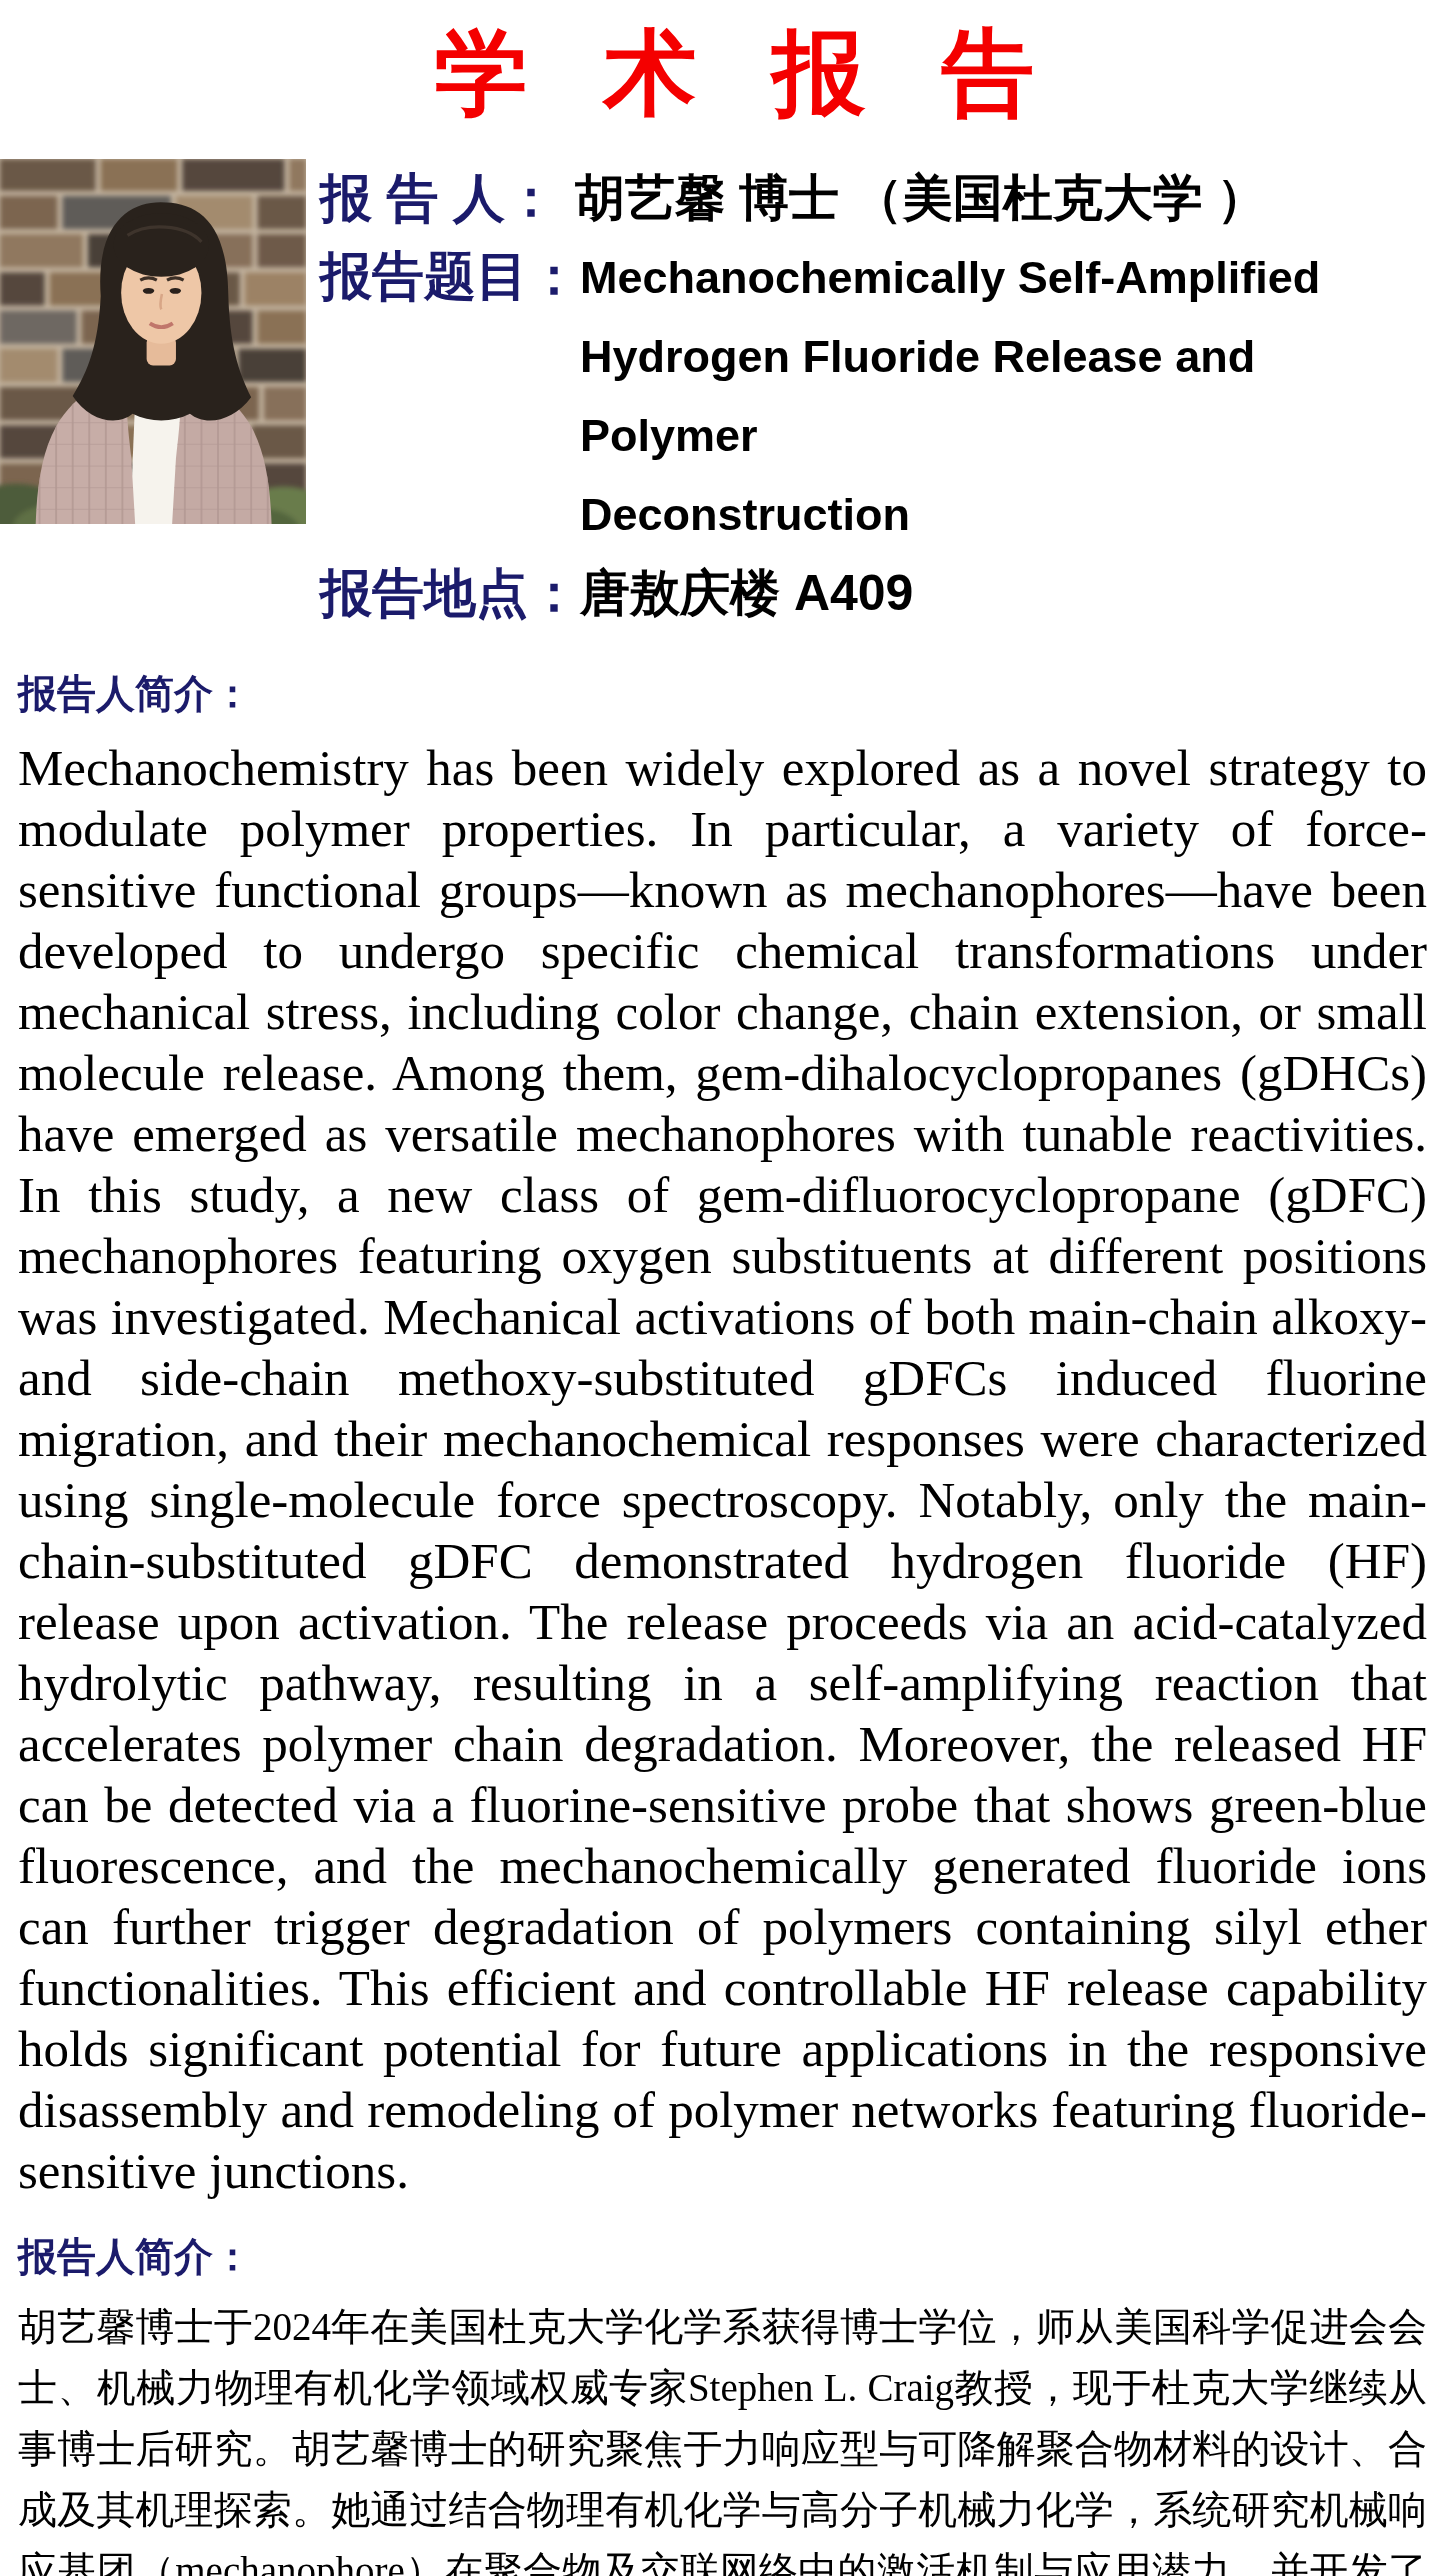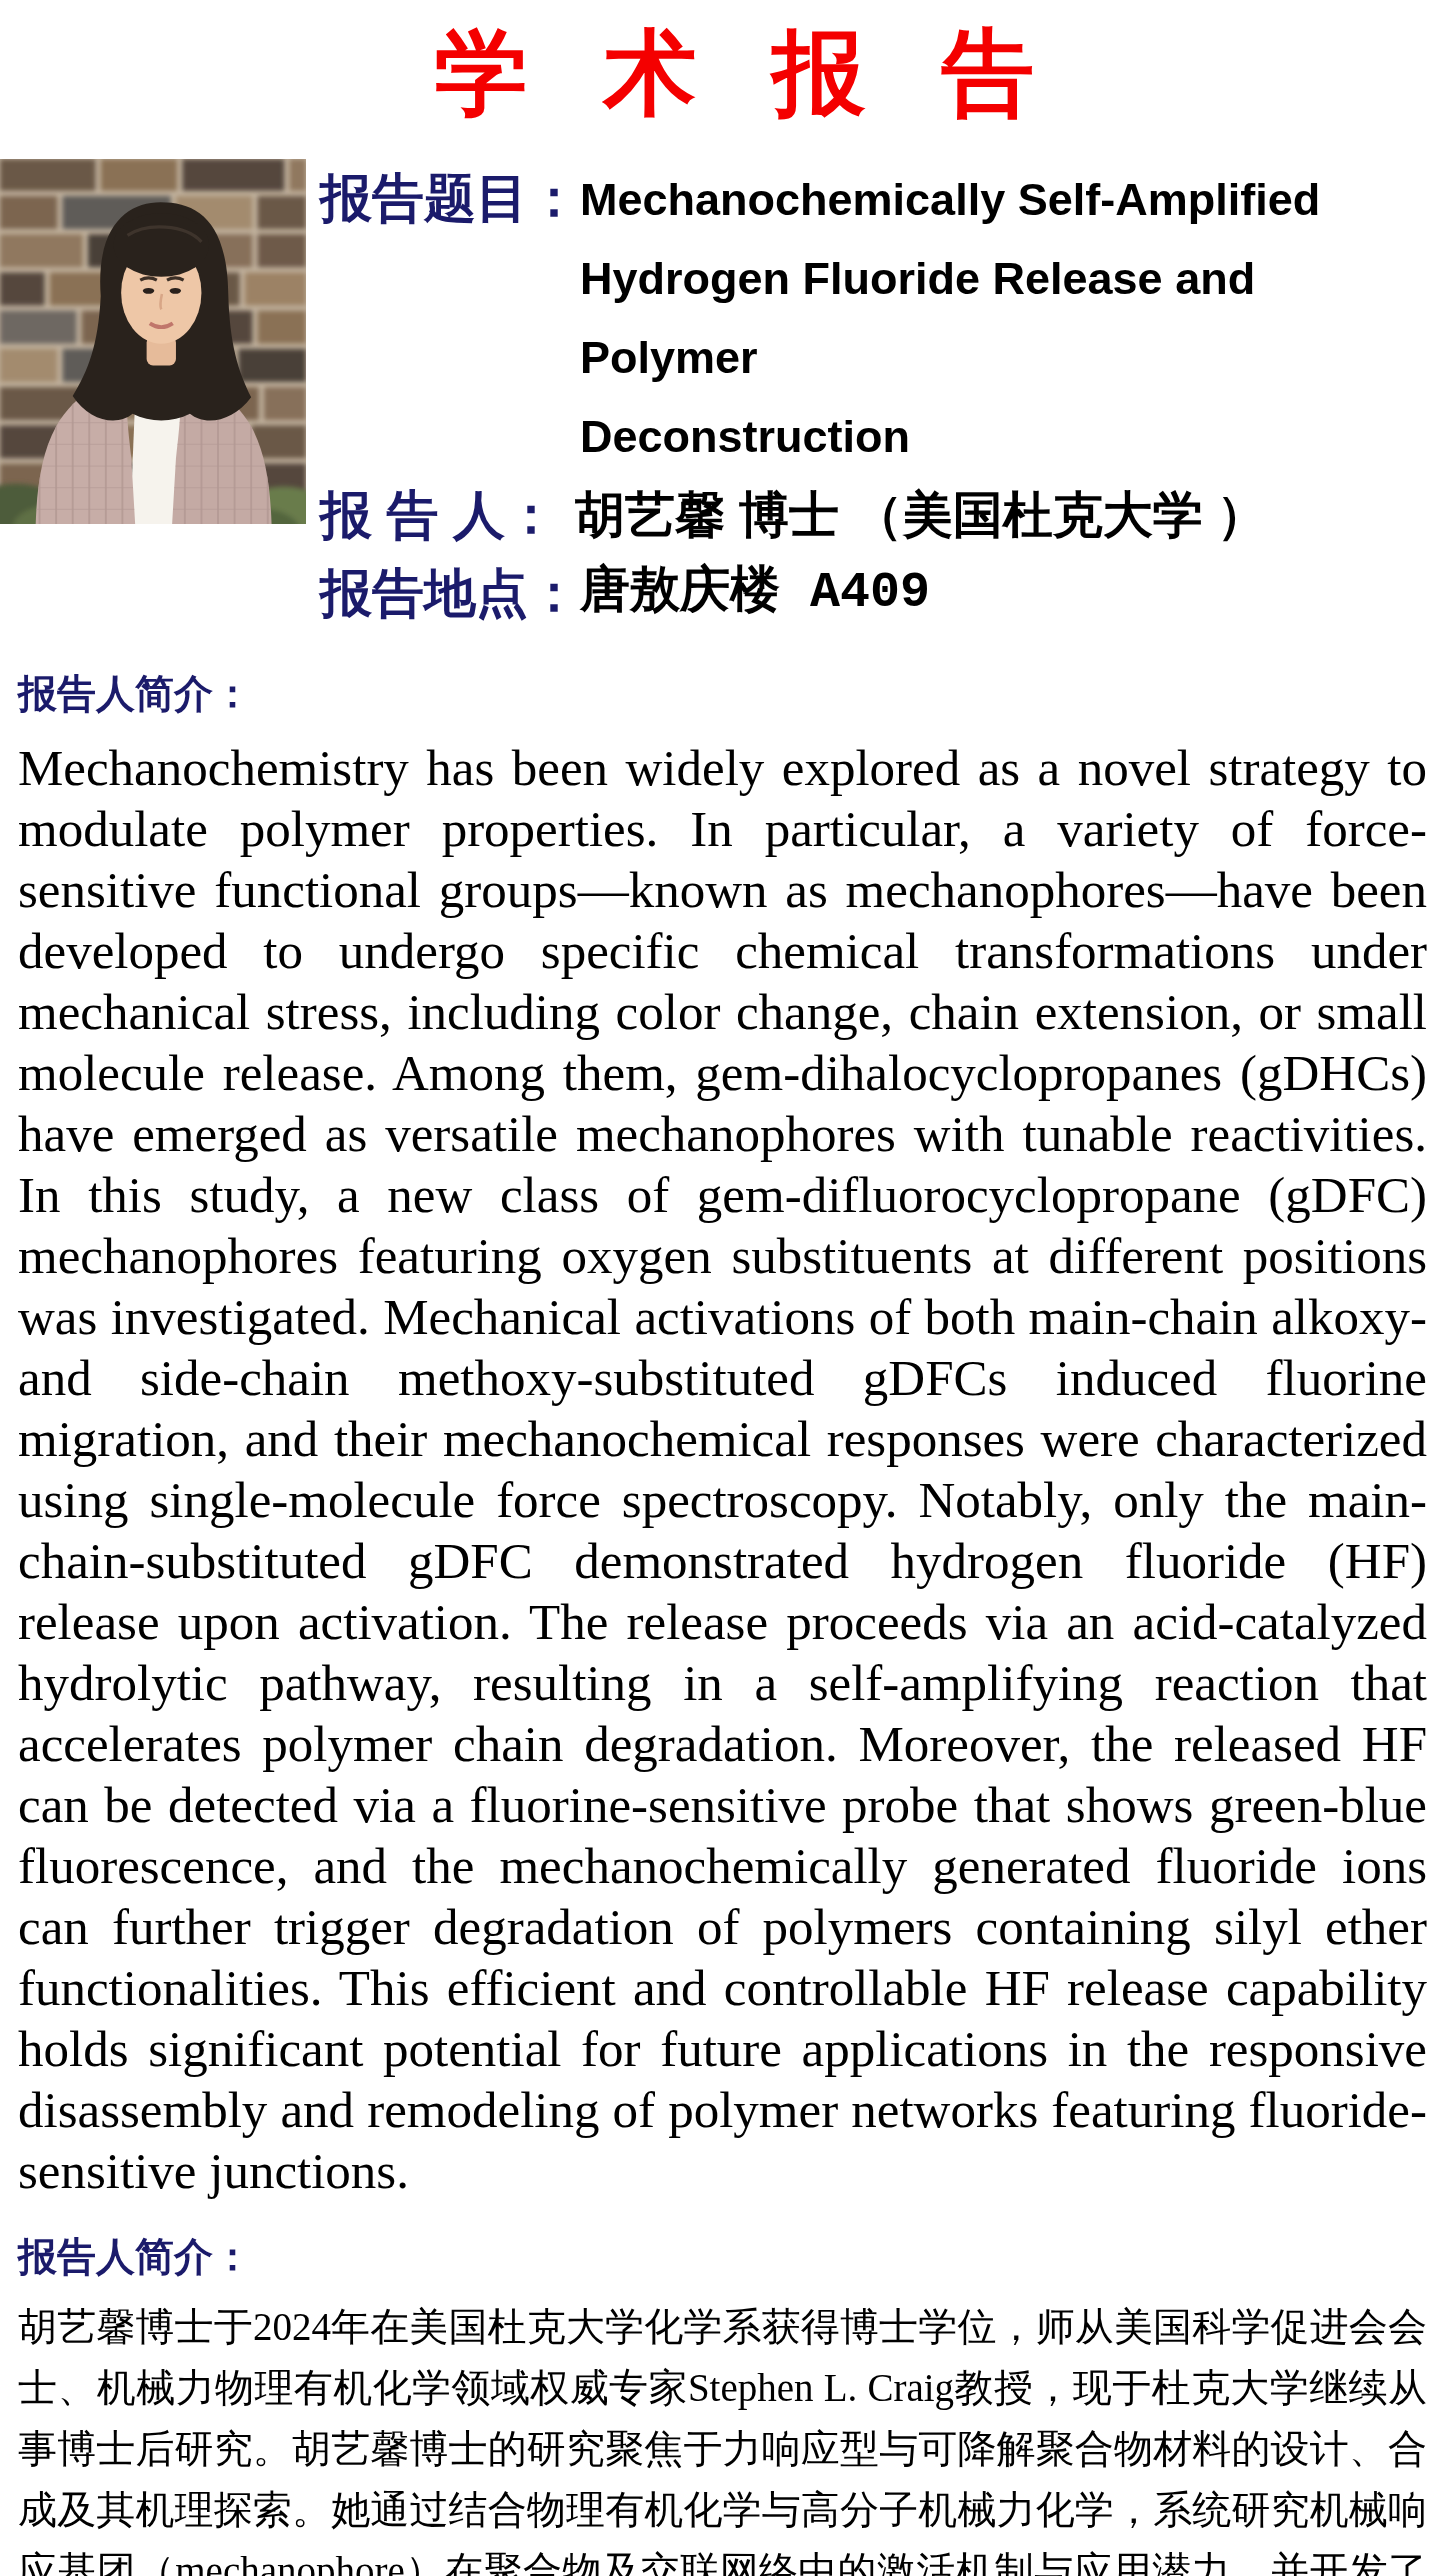--- a/index.html
+++ b/index.html
@@ -42,21 +42,21 @@
   }
   .info-value{
     font-weight:bold;
     color:#000;
     font-size:50px;
     line-height:78px;
     white-space:pre-wrap;
   }
   .row-title .info-label{line-height:79px;}
   .row-title .info-value{font-size:45px;line-height:79px;padding-top:1.3px;}
-  .val-serif{font-family:Liberation Mono, monospace;}
+  .val-serif{font-family:Liberation Sans, sans-serif;}
   
   .section-heading{
     color:var(--navy);
     font-weight:bold;
     font-size:39px;
     line-height:1.35;
     margin:0 18px;
   }
   .abstract-heading{margin-top:36px;}
   .bio-heading{margin-top:29px;}
@@ -197,31 +197,31 @@
             <ellipse cx="233" cy="207" rx="9" ry="4.5" fill="#2a211c"></ellipse>
             <ellipse cx="275" cy="207" rx="9" ry="4.5" fill="#2a211c"></ellipse>
             <path d="M254,212 Q250,230 253,236" stroke="#d8a687" stroke-width="4" fill="none"></path>
             <path d="M235,258 Q253,270 271,258" stroke="#c0766b" stroke-width="6" fill="none"></path>
           </g>
         </g>
       </svg>
     </div>
 
     <div class="info-col">
+      <div class="info-row">
+        <span class="info-label">报 告 人：</span>
+        <span class="info-value">胡艺馨 博士 （美国杜克大学 ）</span>
+      </div>
       <div class="info-row row-title">
         <span class="info-label">报告题目：</span>
         <span class="info-value">Mechanochemically Self-Amplified
 Hydrogen Fluoride Release and Polymer
 Deconstruction</span>
       </div>
       <div class="info-row">
-        <span class="info-label">报 告 人：</span>
-        <span class="info-value">胡艺馨 博士 （美国杜克大学 ）</span>
-      </div>
-      <div class="info-row">
         <span class="info-label">报告地点：</span>
         <span class="info-value val-serif">唐敖庆楼 A409</span>
       </div>
     </div>
   </div>
 
   <div class="section-heading abstract-heading">报告人简介：</div>
   <div class="abstract-body">Mechanochemistry has been widely explored as a novel strategy to modulate polymer properties. In particular, a variety of force-sensitive functional groups—known as mechanophores—have been developed to undergo specific chemical transformations under mechanical stress, including color change, chain extension, or small molecule release. Among them, gem-dihalocyclopropanes (gDHCs) have emerged as versatile mechanophores with tunable reactivities. In this study, a new class of gem-difluorocyclopropane (gDFC) mechanophores featuring oxygen substituents at different positions was investigated. Mechanical activations of both main-chain alkoxy- and side-chain methoxy-substituted gDFCs induced fluorine migration, and their mechanochemical responses were characterized using single-molecule force spectroscopy. Notably, only the main-chain-substituted gDFC demonstrated hydrogen fluoride (HF) release upon activation. The release proceeds via an acid-catalyzed hydrolytic pathway, resulting in a self-amplifying reaction that accelerates polymer chain degradation. Moreover, the released HF can be detected via a fluorine-sensitive probe that shows green-blue fluorescence, and the mechanochemically generated fluoride ions can further trigger degradation of polymers containing silyl ether functionalities. This efficient and controllable HF release capability holds significant potential for future applications in the responsive disassembly and remodeling of polymer networks featuring fluoride-sensitive junctions.</div>
 
   <div class="section-heading bio-heading">报告人简介：</div>

